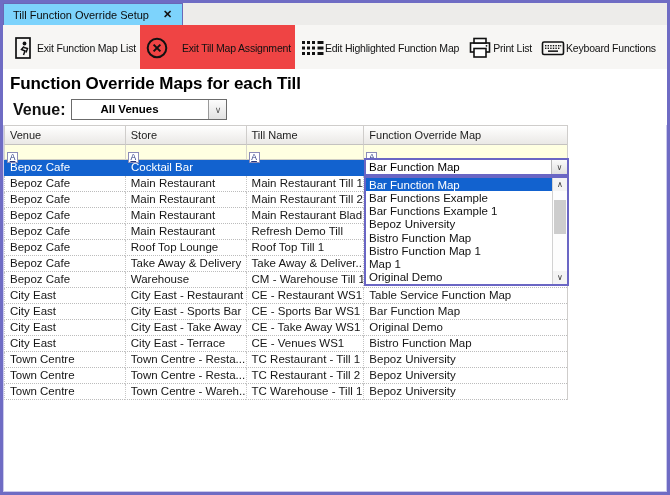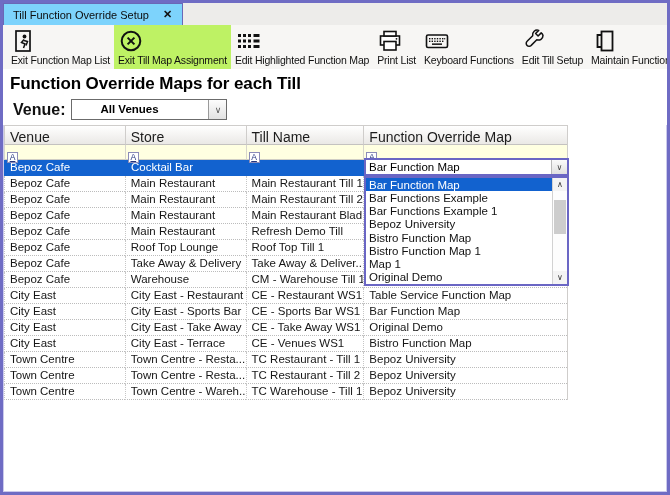--- a/index.html
+++ b/index.html
@@ -17,45 +17,45 @@
   .tab {
     display:flex; align-items:center; gap:14px;
     background:#7dd3fc; border:1px solid #6a68b6; border-bottom:none;
     padding:0 10px 0 9px; color:#0d0d0d; font-size:11px;
   }
   .tab .close { font-size:11px; font-weight:bold; color:#111; cursor:pointer; }
 
   
   .toolbar { height:44px; background:#f7f6f4; display:flex; align-items:stretch; padding-left:4px; }
   .tbtn {
-    display:flex; flex-direction:column; align-items:flex-start; justify-content:flex-start;
+    display:flex; flex-direction:row; align-items:center; justify-content:flex-start;
     padding:2px 4px 1px 4px; cursor:pointer;
   }
   .tbtn .ticon { height:27px; display:flex; align-items:center; justify-content:center; }
   .tbtn .tlabel { font-size:10.5px; letter-spacing:-0.2px; color:#111; white-space:nowrap; line-height:12px; }
-  .tbtn.hl { background:#bef264; }
+  .tbtn.hl { background:#ef4444;gap:12px; }
 
   
   .page-title { font-size:17px; font-weight:bold; color:#000; padding:5px 0 1px 7px; letter-spacing:-0.1px; background:#fff; }
   .venue-row { display:flex; align-items:center; padding:4px 0 5px 10px; background:#fff; }
   .venue-label { font-size:16px; font-weight:bold; color:#111; margin-right:6px; }
   .combo {
     width:156px; height:21px; border:1px solid #6b6b6b; background:#fff;
     display:flex; align-items:stretch;
   }
   .combo .cval { flex:1; font-size:11.5px; font-weight:bold; padding:3px 0 0 5px; color:#000;margin-left:23px; }
   .combo .carrow {
     width:18px; background:linear-gradient(#fdfdfd,#e2e2e2); border-left:1px solid #9a9a9a;
     display:flex; align-items:center; justify-content:center; font-size:9px; color:#555;
   }
 
   
   .grid { margin-left:1px; width:564px; border-right:1px solid #cfcdcb; background:#fff; }
   .ghead { display:flex; height:20px; background:linear-gradient(#ffffff,#e9e7e4); border-top:1px solid #cfcdcb; }
-  .gh { font-size:14px; color:#1c1c1c; padding:3px 0 0 5px; border-left:1px solid #cfcdcb; border-bottom:1px solid #c4c2c0; }
+  .gh { font-size:11px; color:#1c1c1c; padding:3px 0 0 5px; border-left:1px solid #cfcdcb; border-bottom:1px solid #c4c2c0; }
   .gfilter { display:flex; height:15px; background:#ffffe1; }
   .gf { border-left:1px solid #d8d6cc; border-bottom:1px solid #cfcdc4; padding:1px 0 0 2px; }
   .aicon {
     display:inline-block; width:11px; height:11px; border:1px solid #8c8cb8; background:#fff;
     color:#24357d; font-size:8.5px; line-height:9px; text-align:center; text-decoration:underline;
   }
   .tr { display:flex; height:16px; background:#fff; }
   .td {
     font-size:11.5px; color:#161616; padding:1px 0 8px 5px; white-space:nowrap; overflow:hidden;
     border-left:1px dotted #c6c6c6; border-bottom:1px dotted #bcbcbc;

